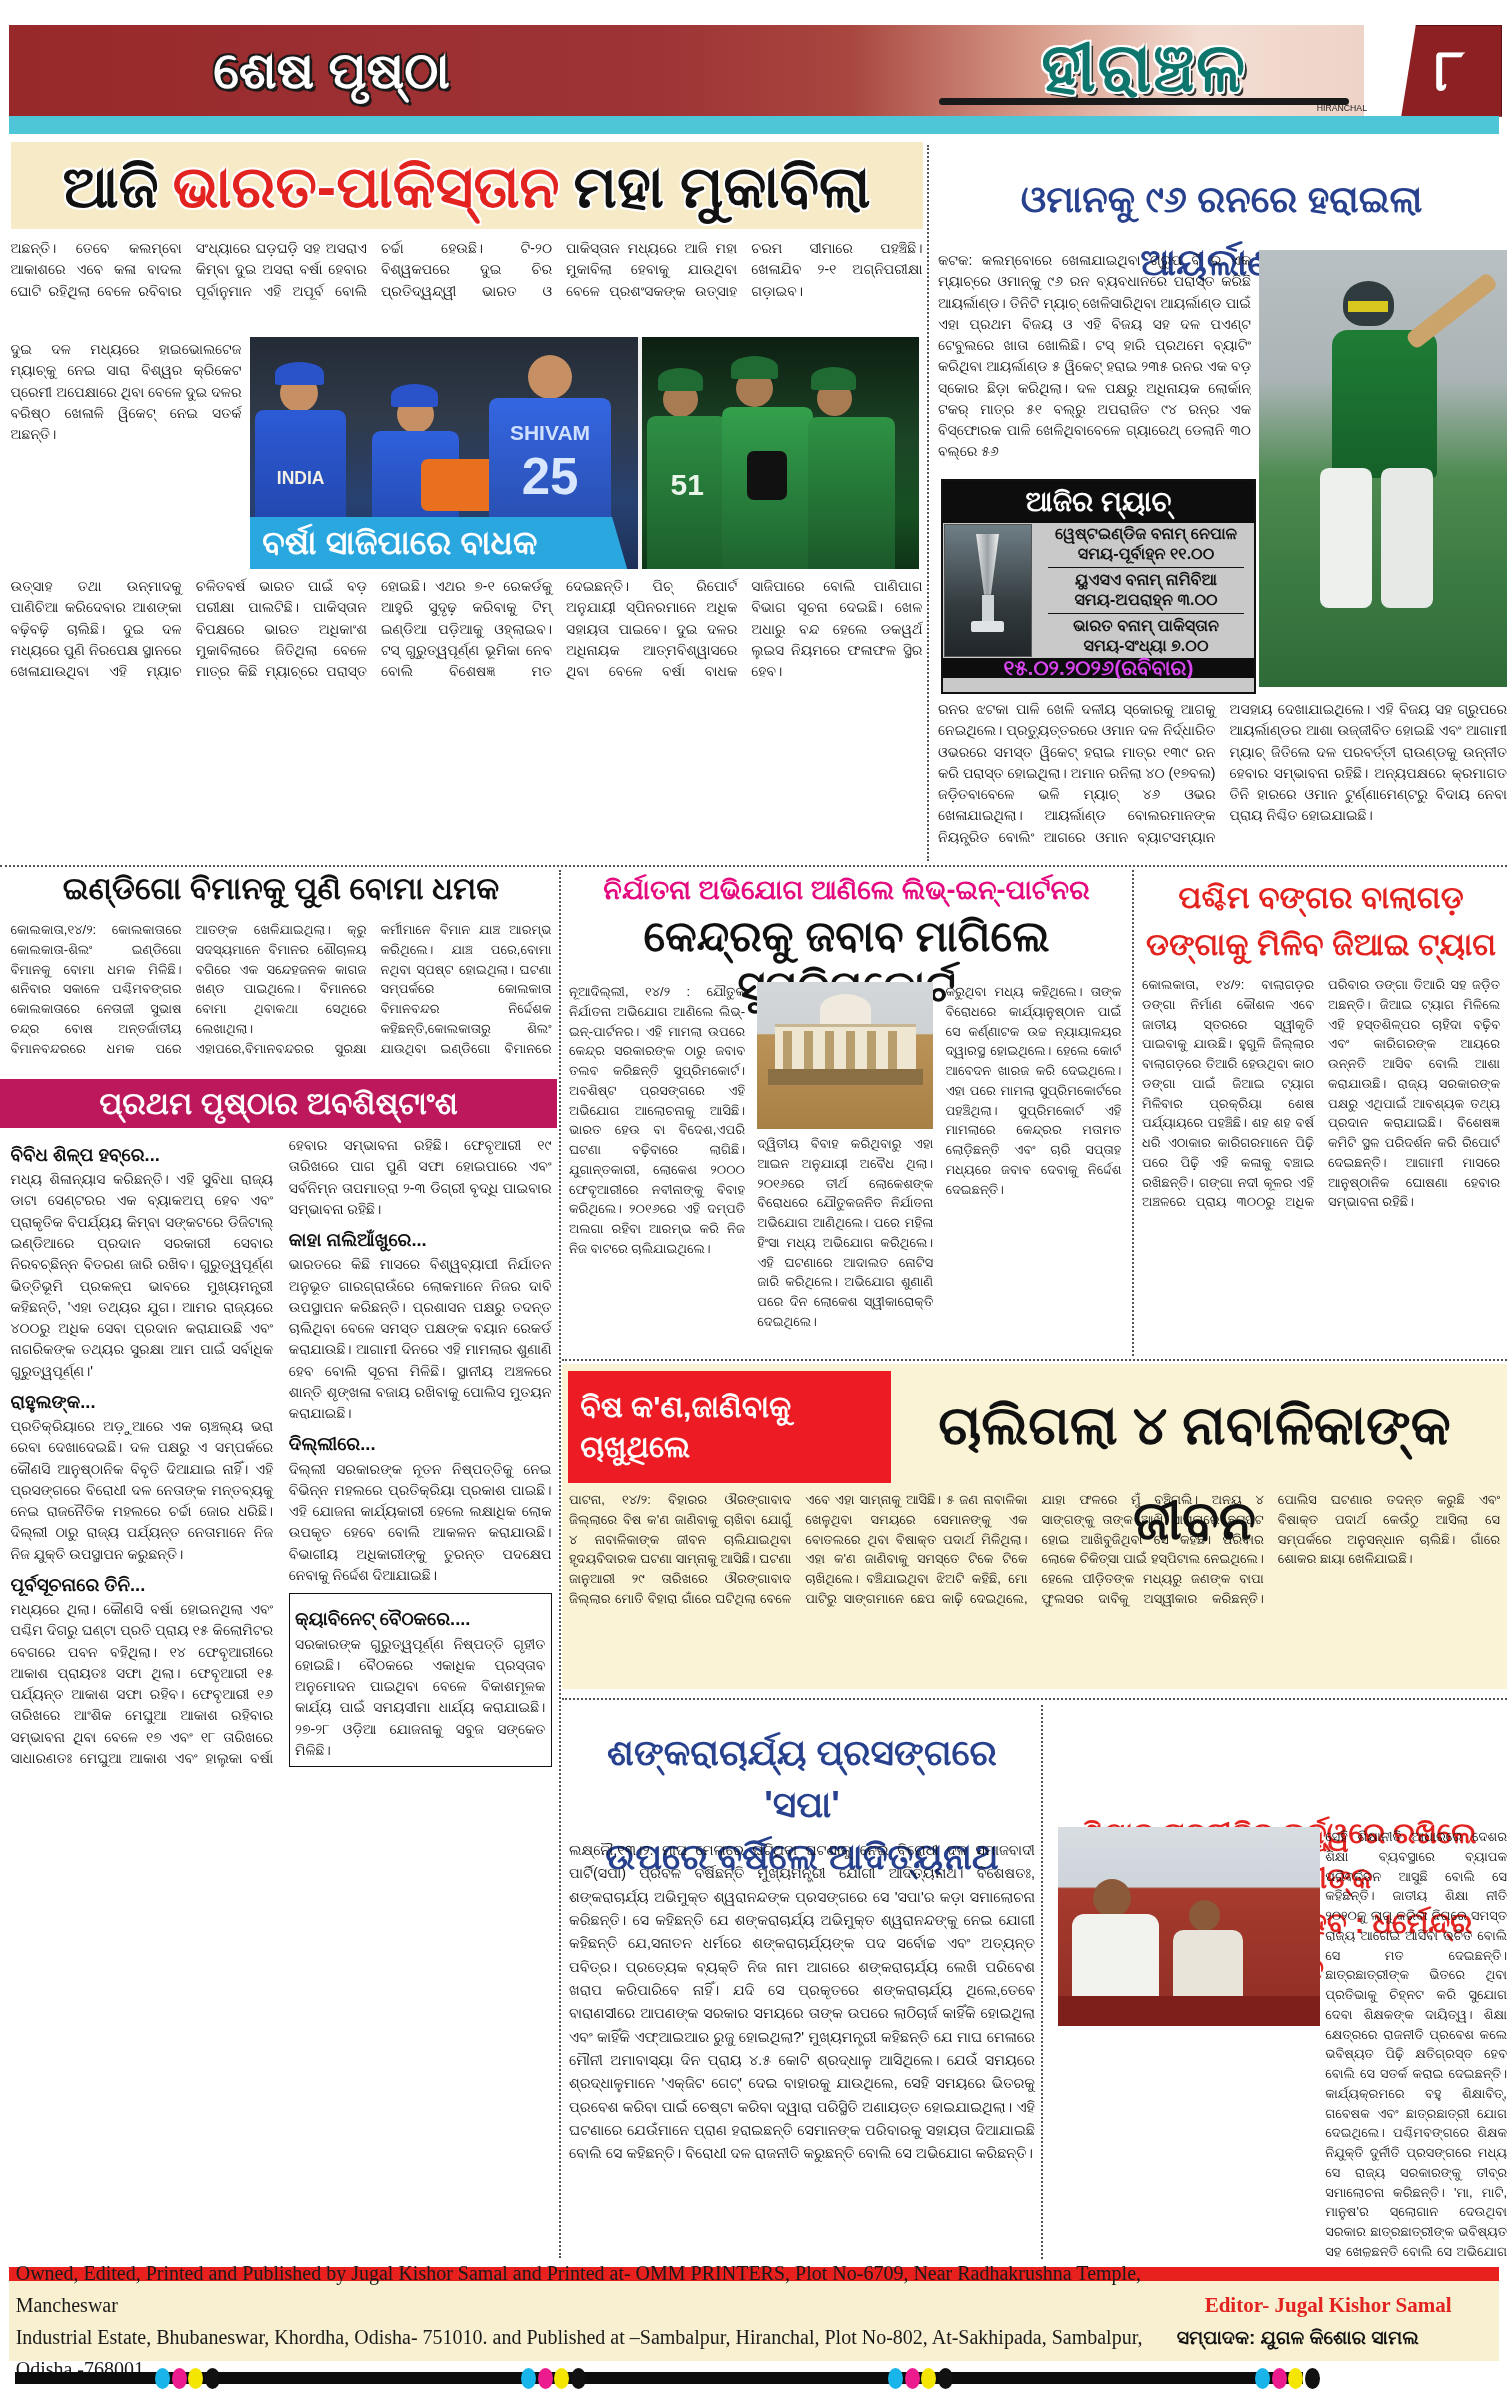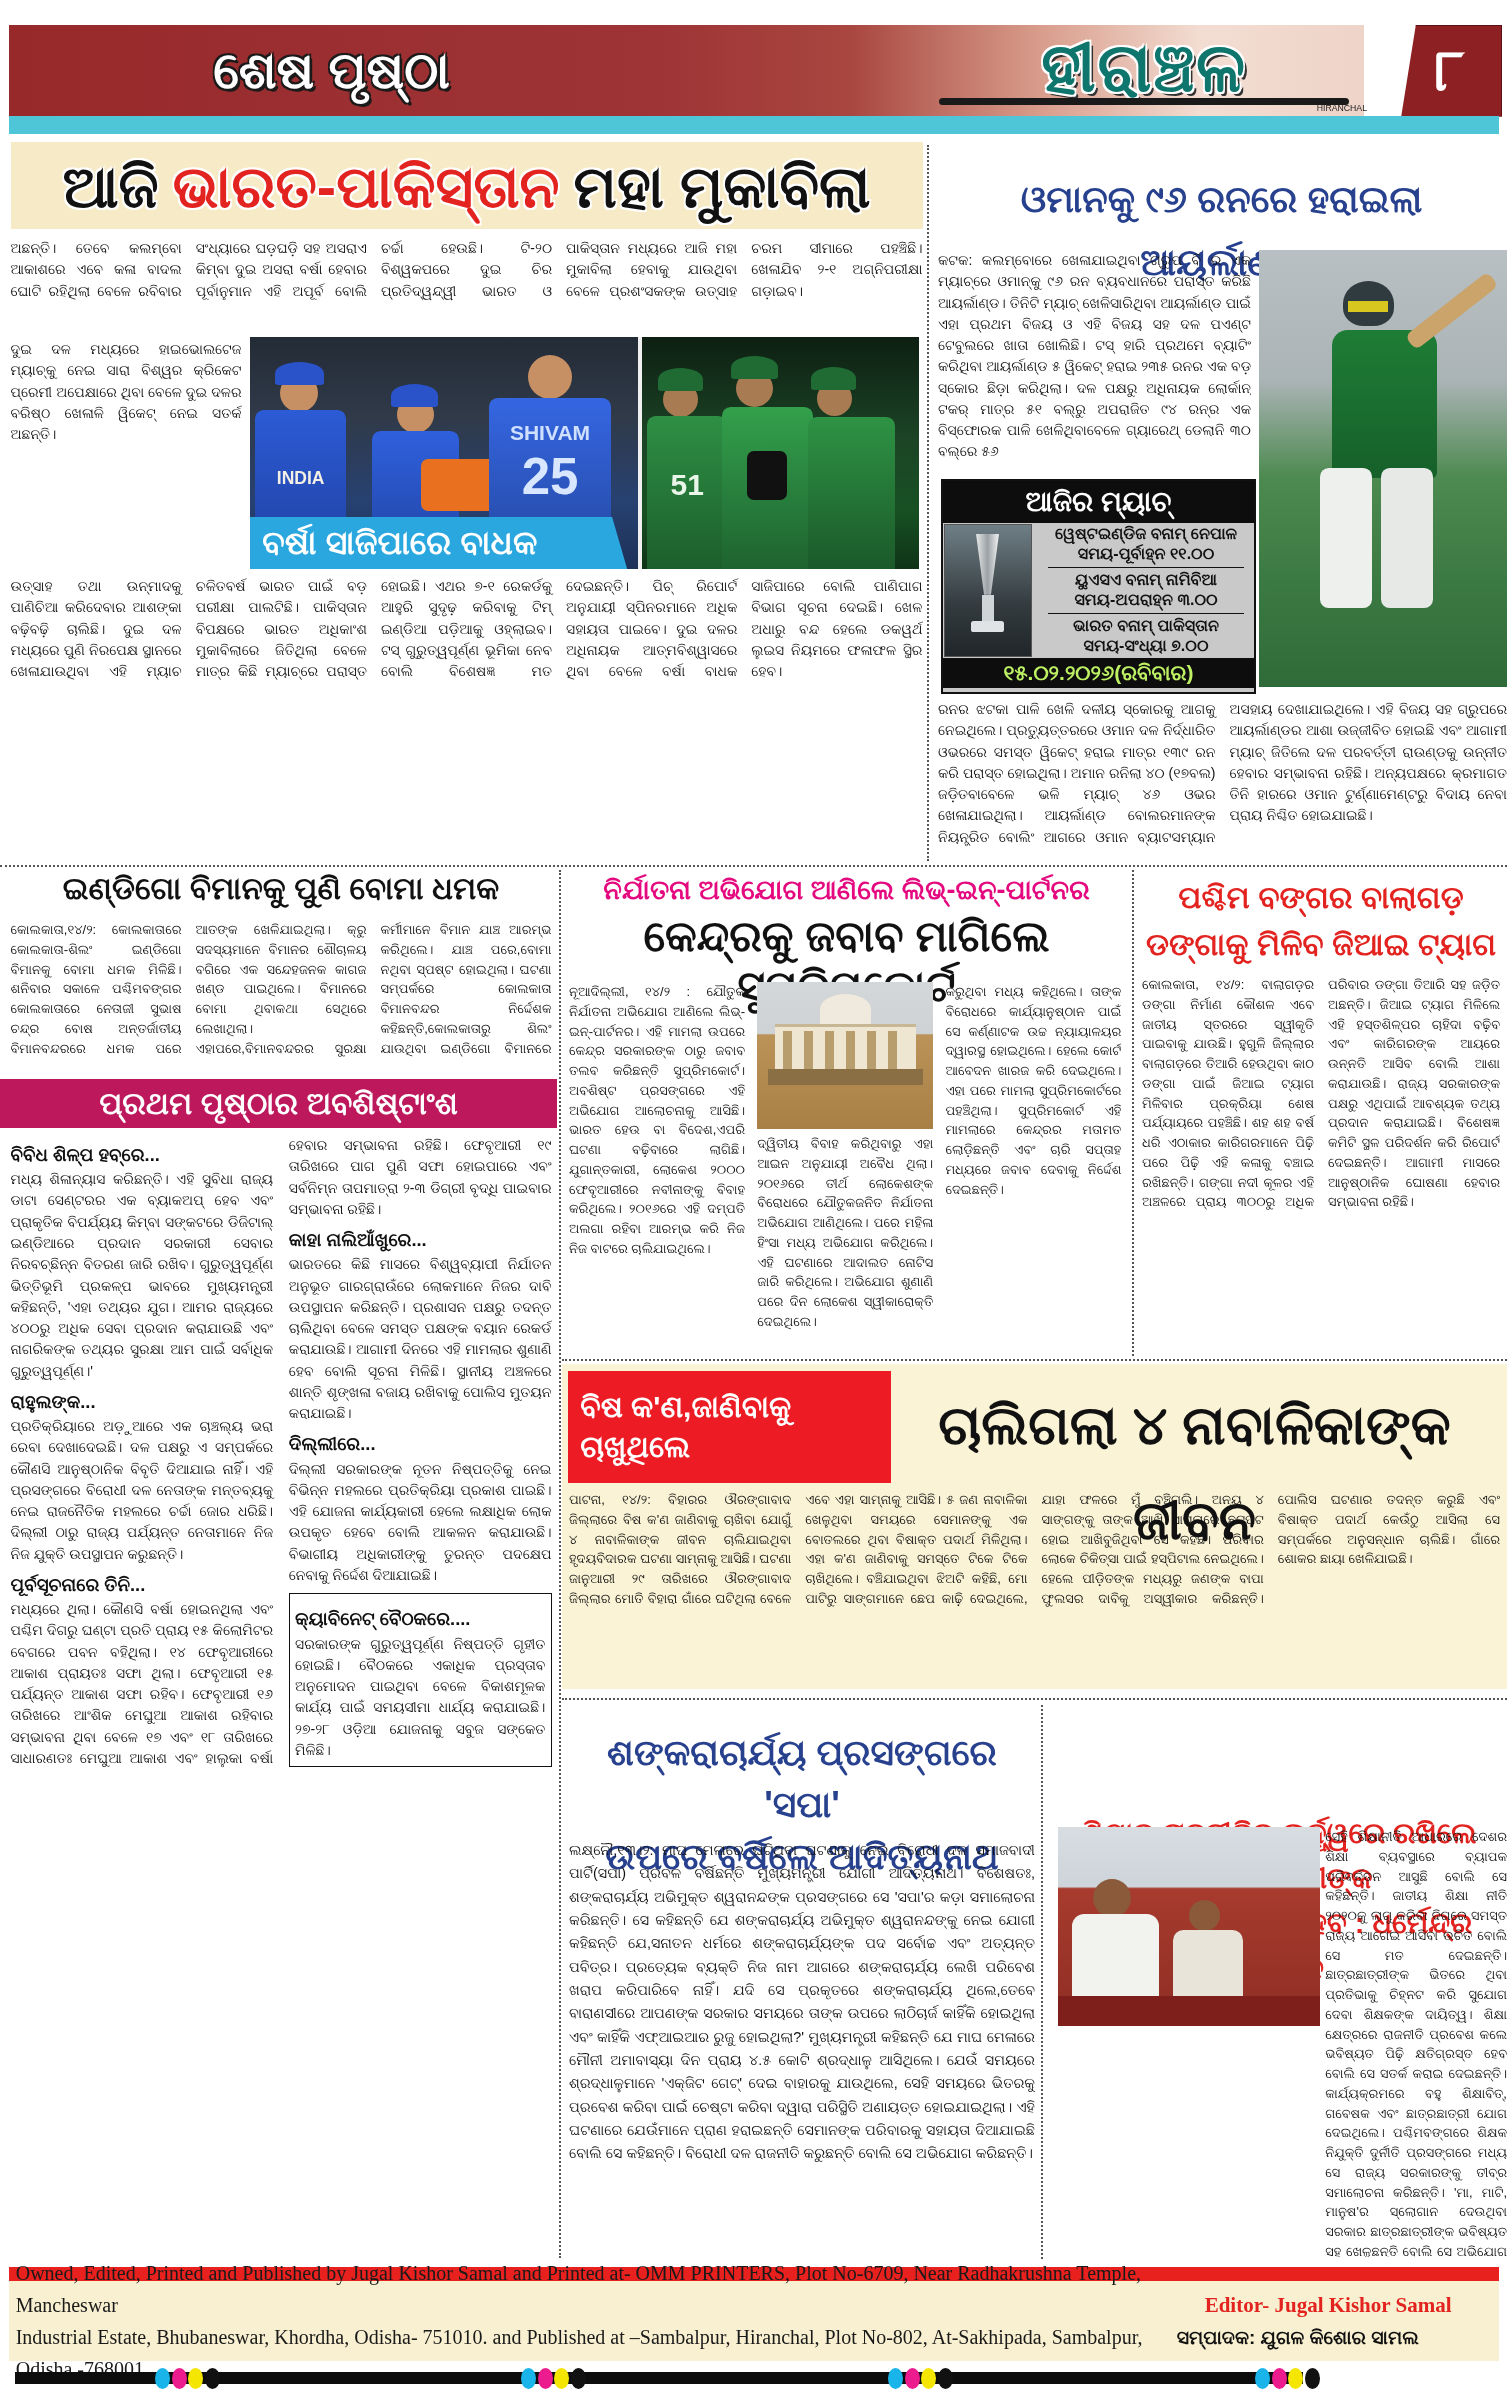--- a/index.html
+++ b/index.html
@@ -60,21 +60,21 @@
   .matchbox{left:941px;top:479px;width:311px;height:211px;border:2.6px solid #111;background:#c9c9c9;}
   .mb-head{height:42px;background:#0d0d0d;color:#fff;display:flex;align-items:center;justify-content:center;
     font-size:28px;font-weight:bold;}
   .mb-body{display:flex;height:133px;padding:1px;gap:7px;}
   .mb-trophy{width:86px;background:linear-gradient(180deg,#6f7f86 0%,#343c40 60%,#20262a 100%);position:relative;border:0.9px solid #555;}
   .mb-list{flex:1;display:flex;flex-direction:column;justify-content:space-around;}
   .mb-item{text-align:center;}
   .mb-teams{font-size:16px;font-weight:bold;line-height:1.25;}
   .mb-time{font-size:16px;font-weight:bold;line-height:1.3;}
   .mb-sep{border-top:1.7px solid #111;margin:1.7px 8.7px;}
-  .mb-foot{height:30px;background:#0d0d0d;color:#bef264;display:flex;align-items:center;justify-content:center;
+  .mb-foot{height:20px;background:#0d0d0d;color:#d946ef;display:flex;align-items:center;justify-content:center;
     font-size:21px;font-weight:bold;}
   
   .h-black{font-weight:bold;color:#111;text-align:center;}
   .h-blue{font-weight:bold;color:#28418e;text-align:center;}
   .h-red{font-weight:bold;color:#e2231f;text-align:center;}
   .h-magenta{font-weight:bold;color:#e5097f;text-align:center;}
   .banner-black{background:#be185d;color:#fff;font-size:31px;font-weight:bold;
     display:flex;align-items:center;justify-content:center;}
   .kicker-red{background:#ed1c24;color:#fff;font-weight:bold;font-size:30px;line-height:1.35;
     display:flex;flex-direction:column;justify-content:center;padding-left:12.2px;}

